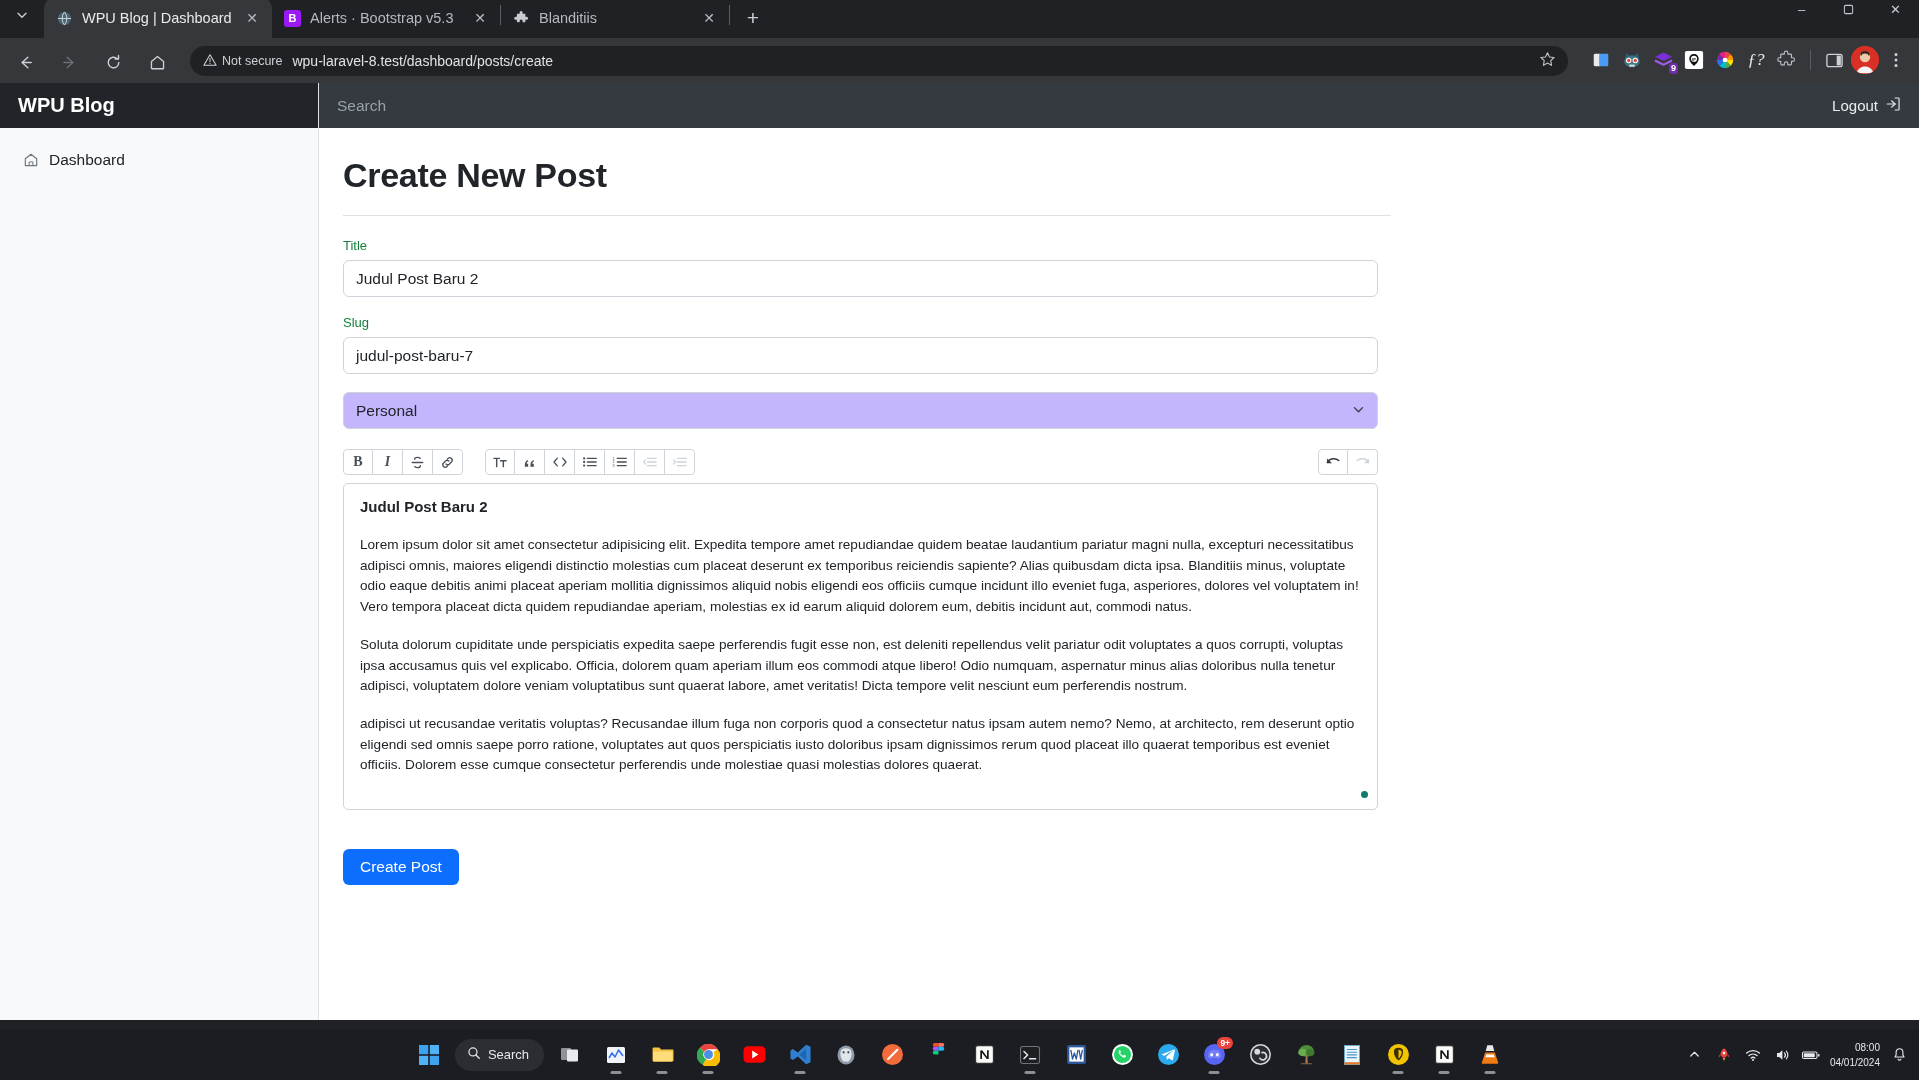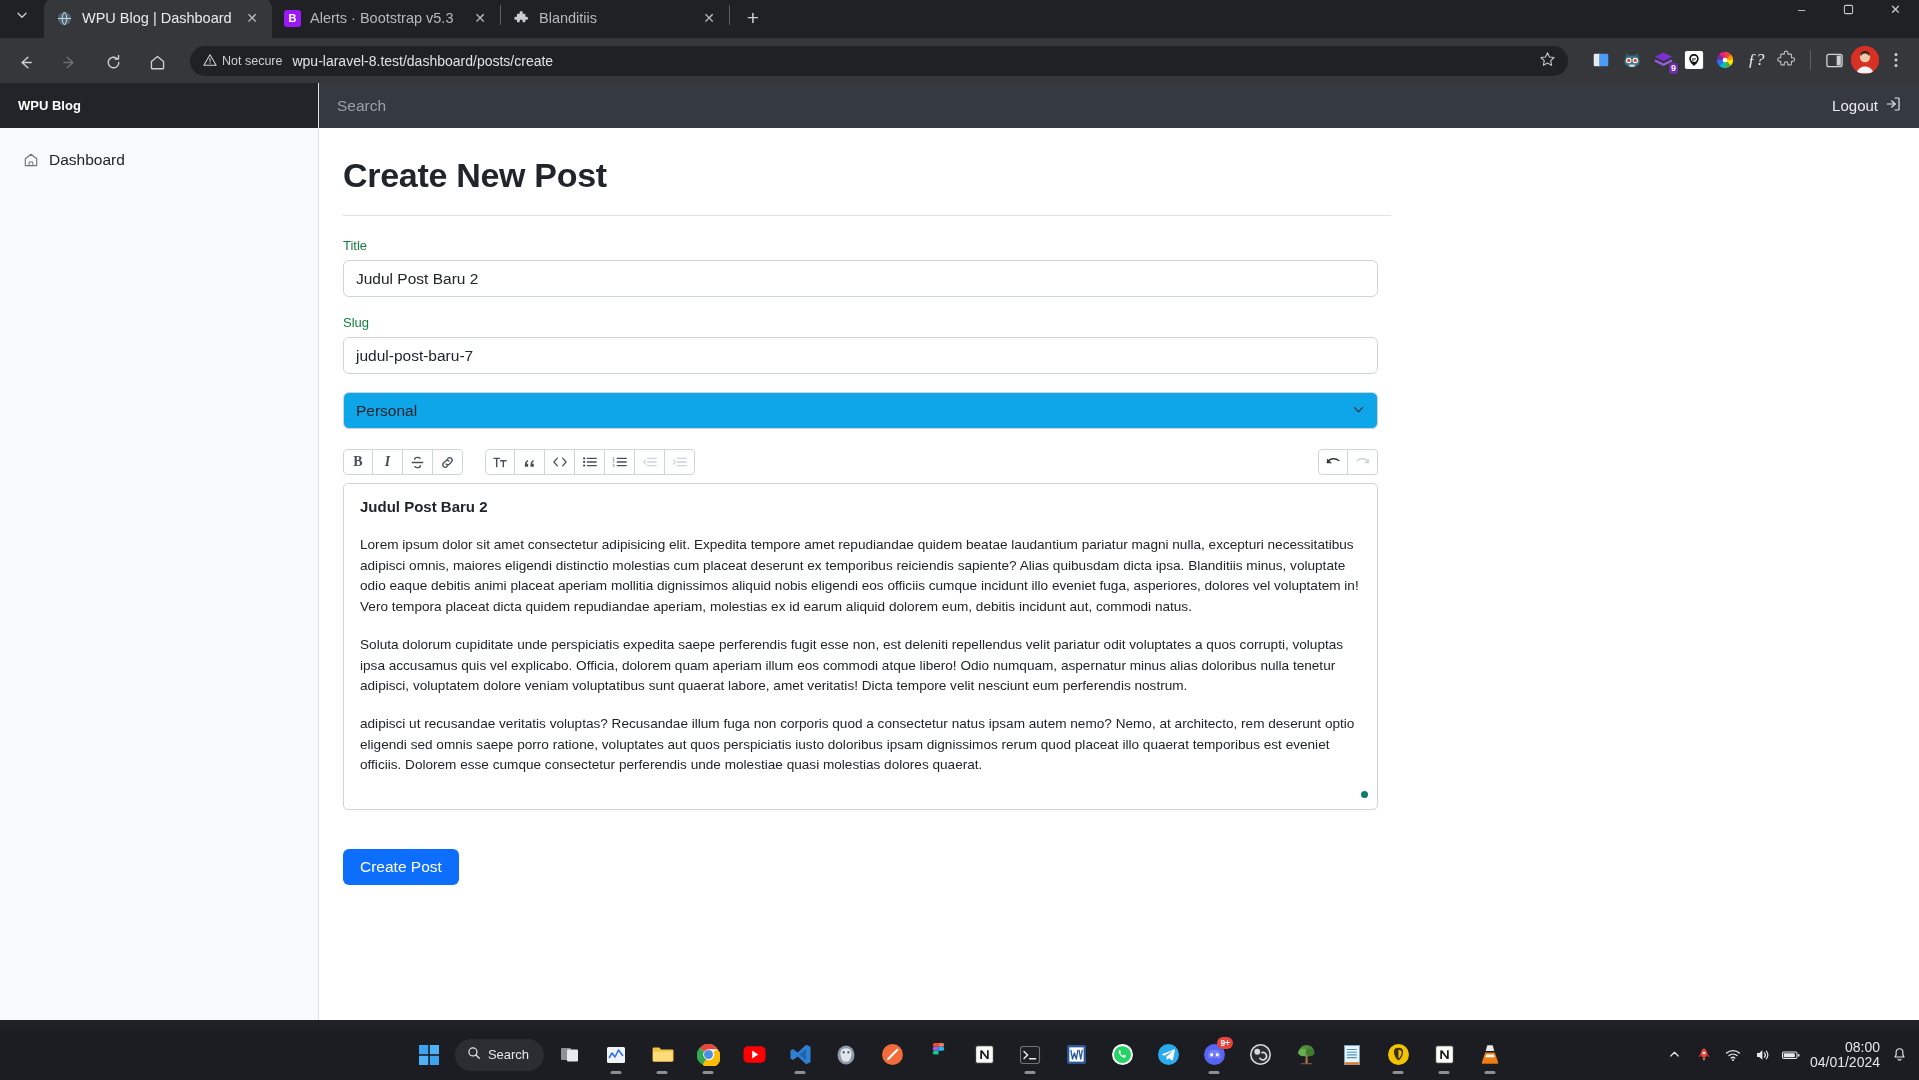--- a/index.html
+++ b/index.html
@@ -92,21 +92,21 @@
     color: #fff; font-size: 9px; font-weight: bold; border-radius: 3px;
     padding: 0 2px; line-height: 11px;
   }
 
   
   .page { width: 1919px; height: 937px; background: #fff; display: flex; position: relative; }
 
   .sidebar { width: 319px; flex: 0 0 319px; background: #f8f9fa; border-right: 1px solid #dee2e6; }
   .brand {
     height: 45px; background: #212529; color: #fff; display: flex;
-    align-items: center; padding-left: 18px; font-size: 13px; font-weight: bold;
+    align-items: center; padding-left: 18px; font-size: 20px; font-weight: bold;
   }
   .nav { padding: 16px 12px; }
   .nav-item {
     display: flex; align-items: center; gap: 10px; padding: 7px 10px;
     font-size: 15.5px; color: #212529; cursor: pointer; border-radius: 4px;
   }
   .nav-item.active { color: #0d6efd; font-weight: 600; }
   .nav-item .nicon { width: 17px; height: 17px; display: flex; align-items: center; justify-content: center; }
 
   .content-wrap { flex: 1 1 auto; display: flex; flex-direction: column; }
@@ -124,21 +124,21 @@
 
   .form-label { font-size: 13px; color: #15803d; margin-bottom: 7px; display: block; }
   .form-group { margin-bottom: 18px; }
   .form-control {
     width: 1035px; height: 37px; border: 1px solid #ced4da; border-radius: 6px;
     padding: 0 12px; font-size: 15.5px; color: #212529; background: #fff;
     font-family: "Liberation Sans", sans-serif; display:flex; align-items:center;
   }
   .form-select {
     width: 1035px; height: 37px; border: 1px solid #ced4da; border-radius: 6px;
-    padding: 0 12px; font-size: 15.5px; color: #212529; background: #0ea5e9;
+    padding: 0 12px; font-size: 15.5px; color: #212529; background: #c4b5fd;
     display: flex; align-items: center; justify-content: space-between; cursor: pointer;
   }
 
   
   .editor-toolbar {
     width: 1035px; display: flex; align-items: center; gap: 0; margin-bottom: 6px;
     height: 30px;
   }
   .btn-group { display: flex; border-radius: 4px; overflow: hidden; }
   .tbtn {
@@ -190,21 +190,21 @@
   .tb-search {
     height: 32px; border-radius: 16px; background: #2c2d33; display: flex;
     align-items: center; gap: 7px; padding: 0 15px 0 12px; color: #e6e7ea;
     font-size: 13px; cursor: pointer;
   }
   .tb-right {
     position: absolute; right: 10px; display: flex; align-items: center;
     gap: 9px; color: #e6e7ea; font-size: 11.5px;
   }
   .tray-ic { width: 20px; display: flex; align-items: center; justify-content: center; cursor: pointer; }
-  .clock { text-align: right; line-height: 15px; font-size: 14px; cursor: pointer; }
+  .clock { text-align: right; line-height: 15px; font-size: 10px; cursor: pointer; }
   .tb-badge {
     position: absolute; top: 2px; right: 1px; background: #e8453c; color: #fff;
     font-size: 8.5px; font-weight: bold; border-radius: 8px; padding: 0 3px; line-height: 12px;
   }
 </style>
 </head>
 <body>
 
 <div class="browser">
 

